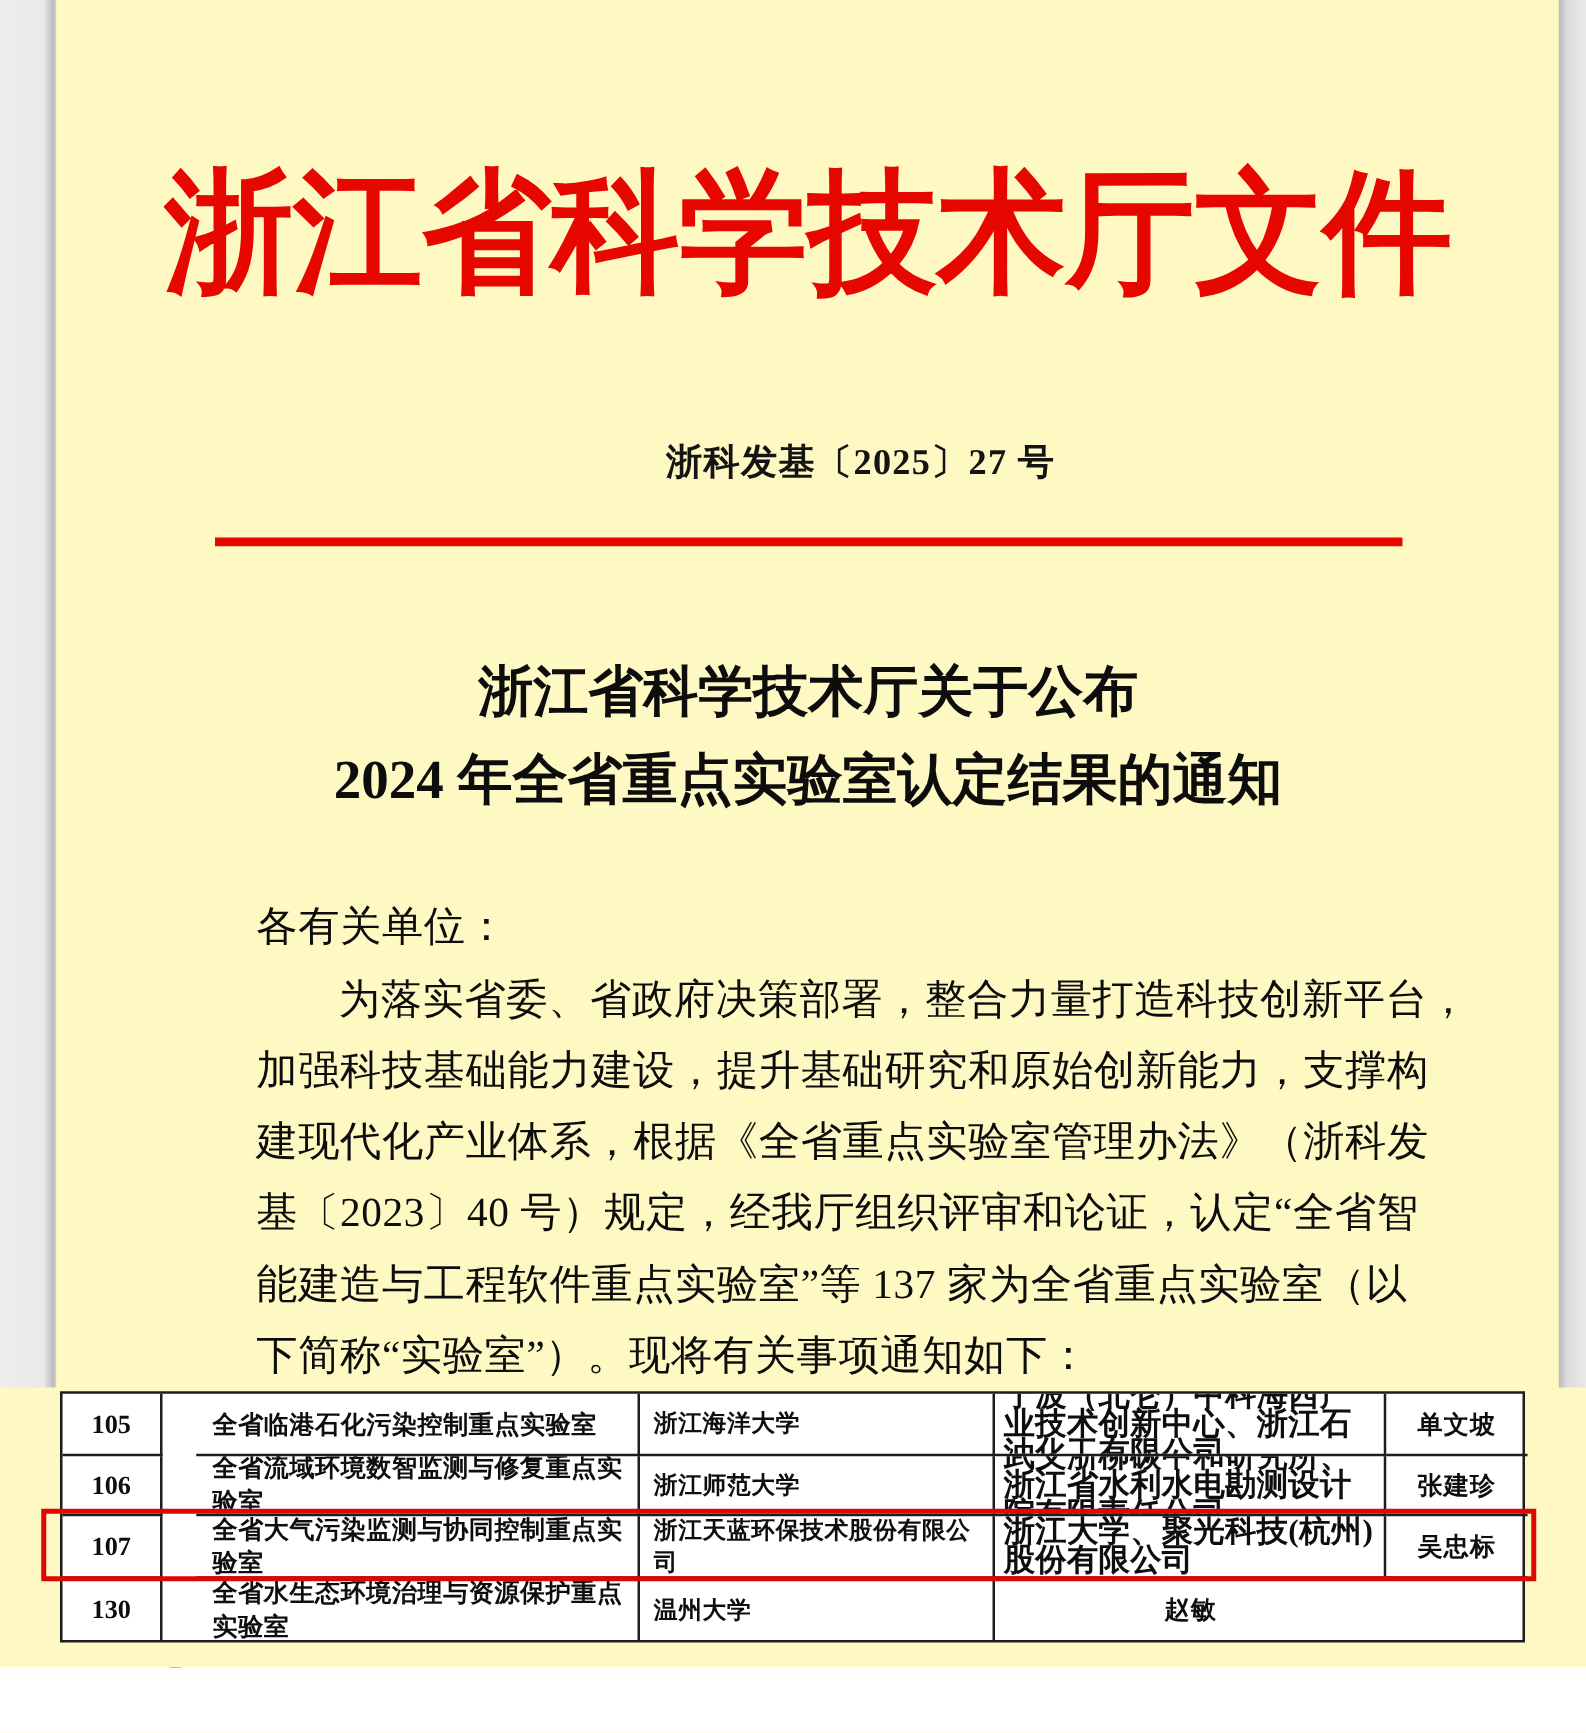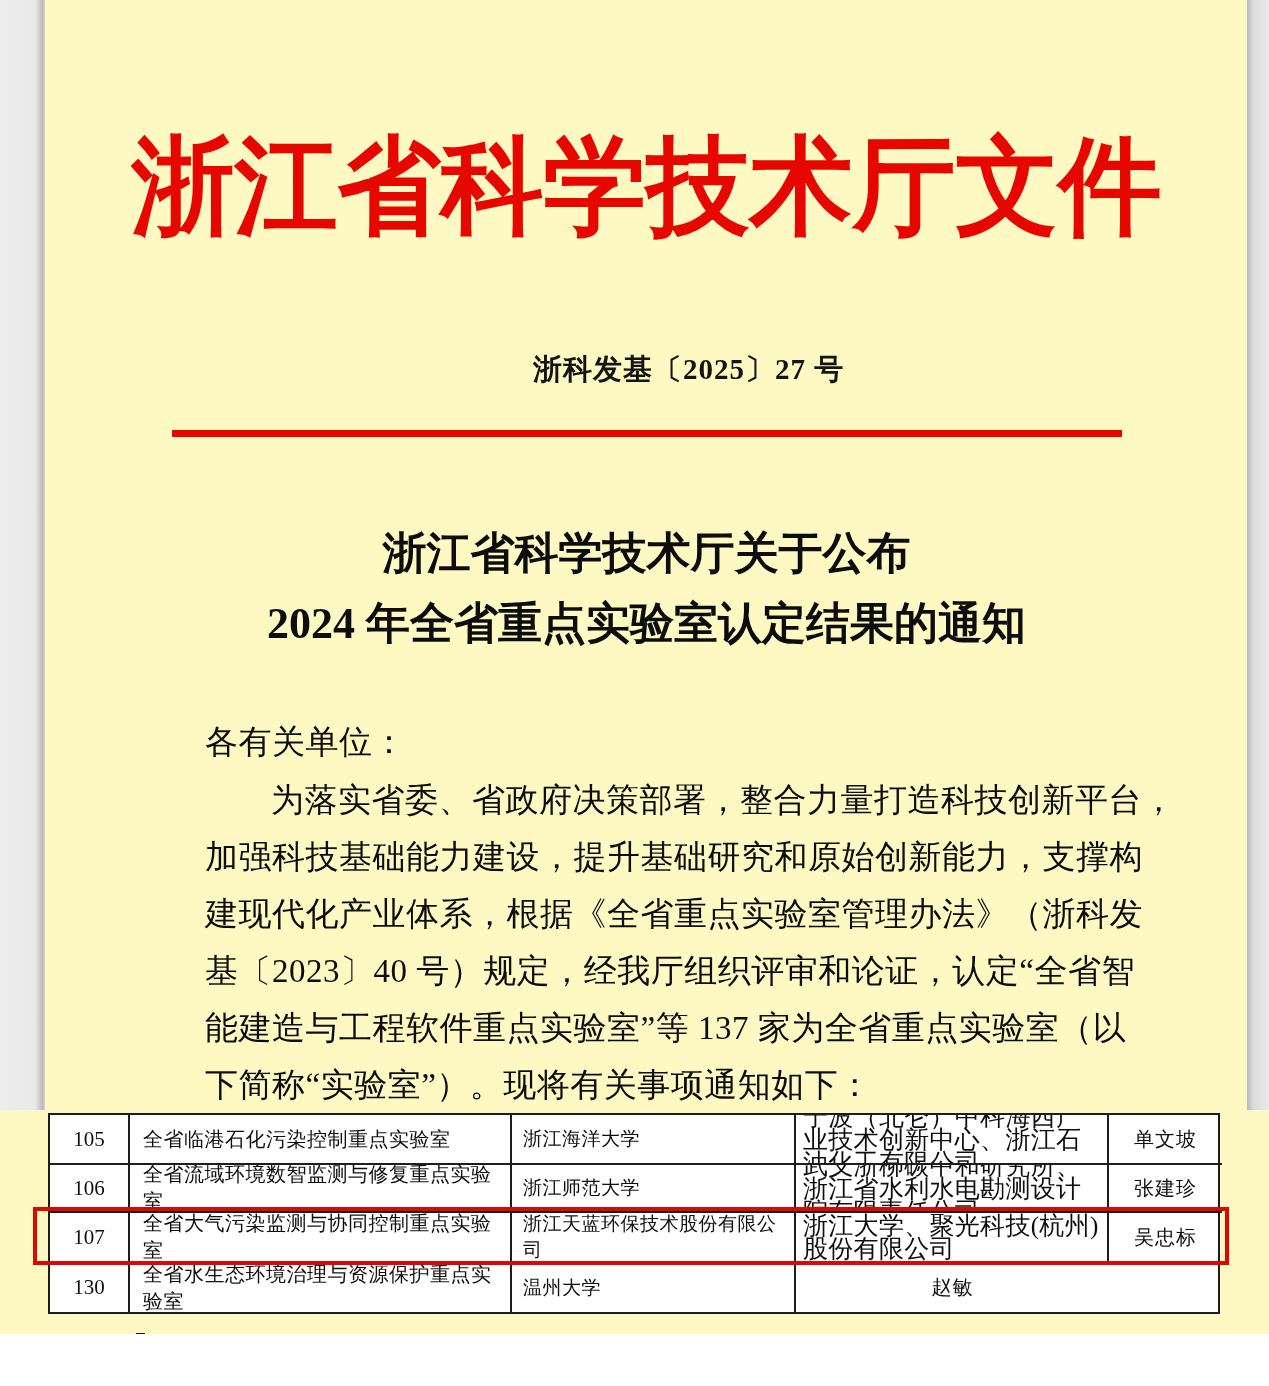--- a/index.html
+++ b/index.html
@@ -38,30 +38,30 @@
   .bl1{top:837px;}
   .bl2{top:894px;}
   .bl3{top:951px;}
   .bl4{top:1008px;}
   .bl5{top:1065px;}
   
   .doc-table{
     position:absolute;left:48px;top:1113px;width:1172px;
     display:grid;grid-template-columns:80px 382px 284px 313px 113px;
     grid-template-rows:50px 48px 50px 49px;
-    border:2px solid #1d1d1d;box-sizing:border-box;background:#fff;
+    border:2px solid #1d1d1d;box-sizing:border-box;background:#fff;font-weight:bold;
   }
   .cell{
     border-right:2px solid #1d1d1d;border-bottom:2px solid #1d1d1d;
     box-sizing:border-box;display:flex;align-items:center;overflow:hidden;
     font-size:20px;color:#0e0e0e;
   }
   .cell.ccenter{justify-content:center;}
   .cell.c-no{font-size:21px;}
-  .cell.c-lab{padding-left:13px;letter-spacing:0.5px;}
+  .cell.c-lab{padding-left:13px;letter-spacing:0.5px;margin-left:27px;}
   .cell.c-host{padding-left:11px;font-size:19px;letter-spacing:0.5px;}
   .cell.c-partner{padding:1px 7px;font-size:25px;line-height:23px;letter-spacing:0.3px;}
   .cell.c-dir{font-size:20px;letter-spacing:1px;}
   .cell.lastcol{border-right:none;}
   .cell.lastrow{border-bottom:none;}
   
   .highlight-box{
     position:absolute;left:33px;top:1207px;width:1196px;height:58px;
     border:4px solid #dd0803;box-sizing:border-box;background:transparent;
   }

